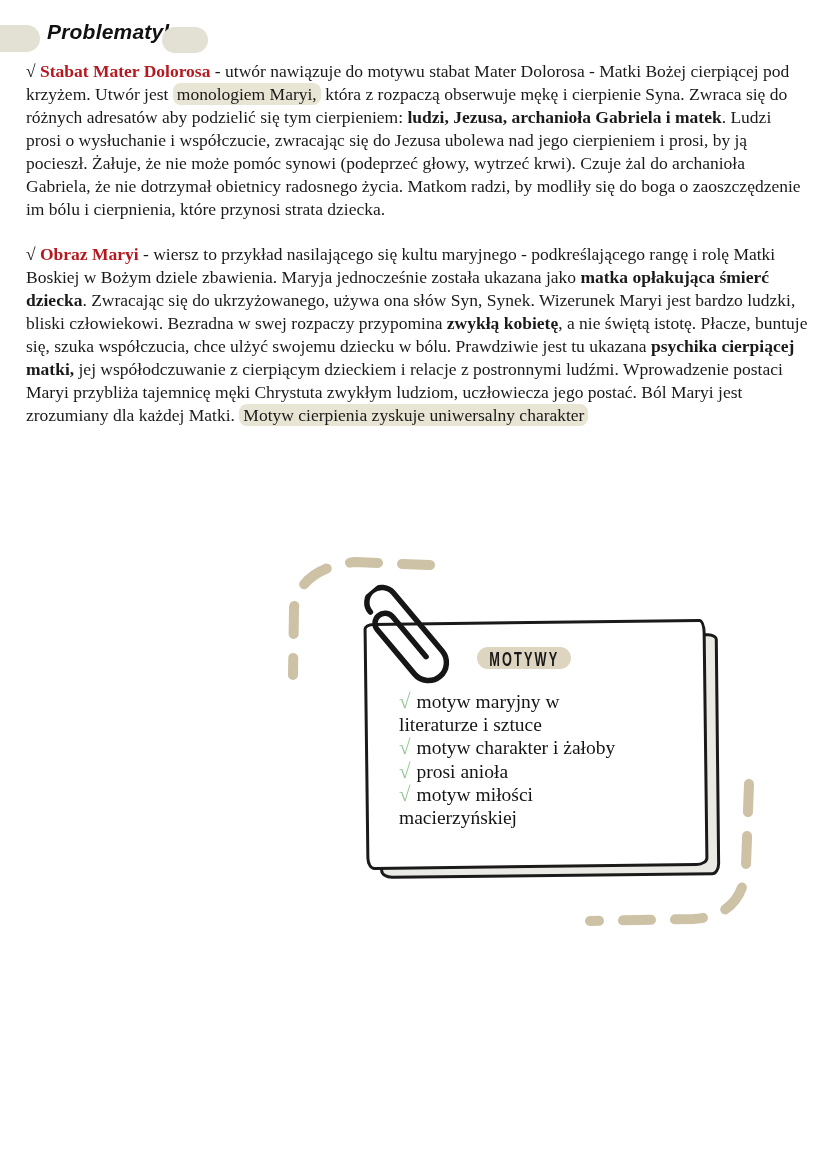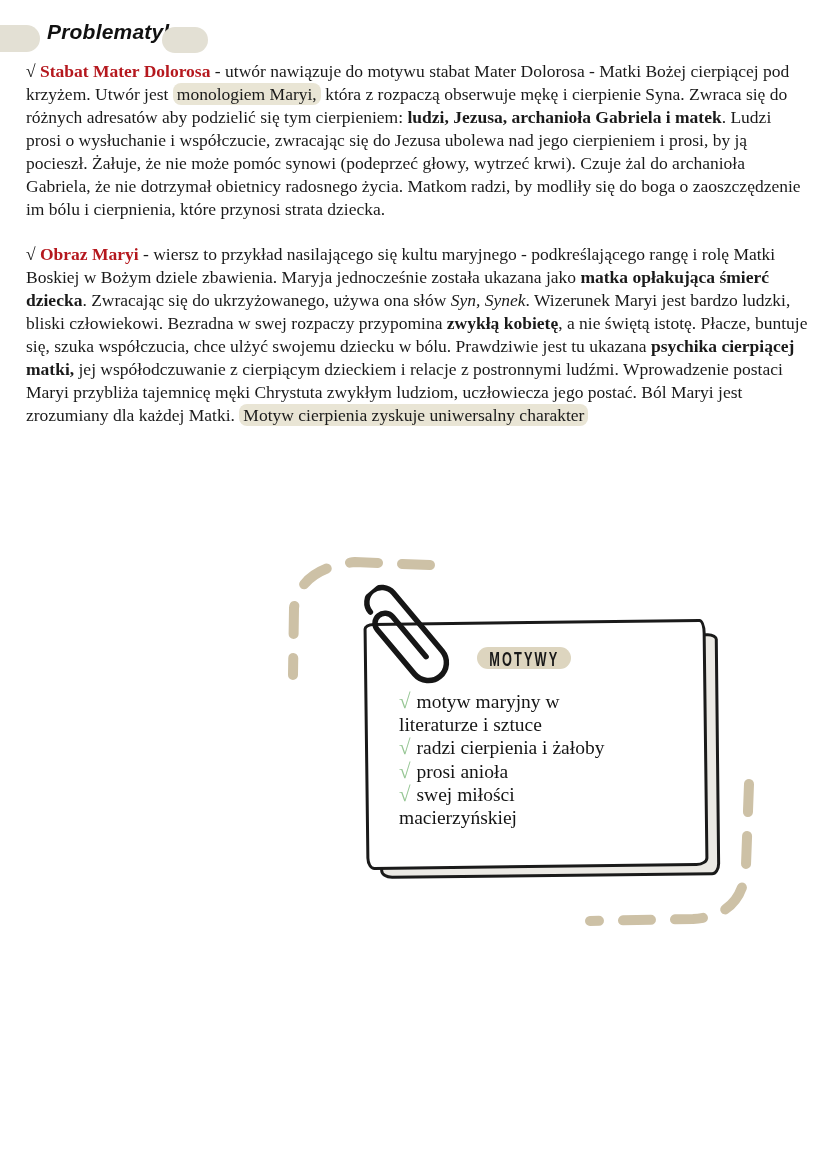--- a/index.html
+++ b/index.html
@@ -27,21 +27,21 @@
     font-family:"Liberation Sans", sans-serif;font-style:italic;font-weight:bold;
     font-size:21px;letter-spacing:0.2px;color:#111;}
 
   
   .text-block{position:absolute;left:26px;top:60px;width:782px;
     font-size:17.5px;line-height:23px;text-align:left;}
   .text-block p{margin:0 0 22px 0;}
   .seg{white-space:pre-wrap;}
   .seg-bold-red{color:var(--accent-red);font-weight:bold;}
   .seg-bold{font-weight:bold;}
-  .seg-italic{font-style:italic;}
+  .seg-italic{}
   .seg-highlight{background:var(--highlight-beige);border-radius:8px;padding:1px 4px;
     -webkit-box-decoration-break:clone;box-decoration-break:clone;}
   .seg-check{color:#111;}
 
   
   .dash-svg{position:absolute;overflow:visible;}
   .dash-svg path{fill:none;stroke:var(--tan-dash);stroke-width:10;
     stroke-linecap:round;stroke-dasharray:28 24;}
 
   
@@ -96,27 +96,27 @@
   <div class="motywy-pill">
     <span class="pill-text">MOTYWY</span>
   </div>
 
   <div class="card-list">
     <div class="card-item">
       <span class="check">√</span><span class="item-text">motyw maryjny w
 literaturze i sztuce</span>
     </div>
     <div class="card-item">
-      <span class="check">√</span><span class="item-text">radzi cierpienia i żałoby</span>
+      <span class="check">√</span><span class="item-text">motyw charakter i żałoby</span>
     </div>
     <div class="card-item">
       <span class="check">√</span><span class="item-text">prosi anioła</span>
     </div>
     <div class="card-item">
-      <span class="check">√</span><span class="item-text">swej miłości
+      <span class="check">√</span><span class="item-text">motyw miłości
 macierzyńskiej</span>
     </div>
   </div>
 
   <svg class="dash-svg" style="left:565px;top:770px;" width="200" height="160" viewBox="0 0 200 160">
     <path d="M184,14 L181,95 Q179,146 128,149 L25,151"></path>
   </svg>
 
 </div>
 

